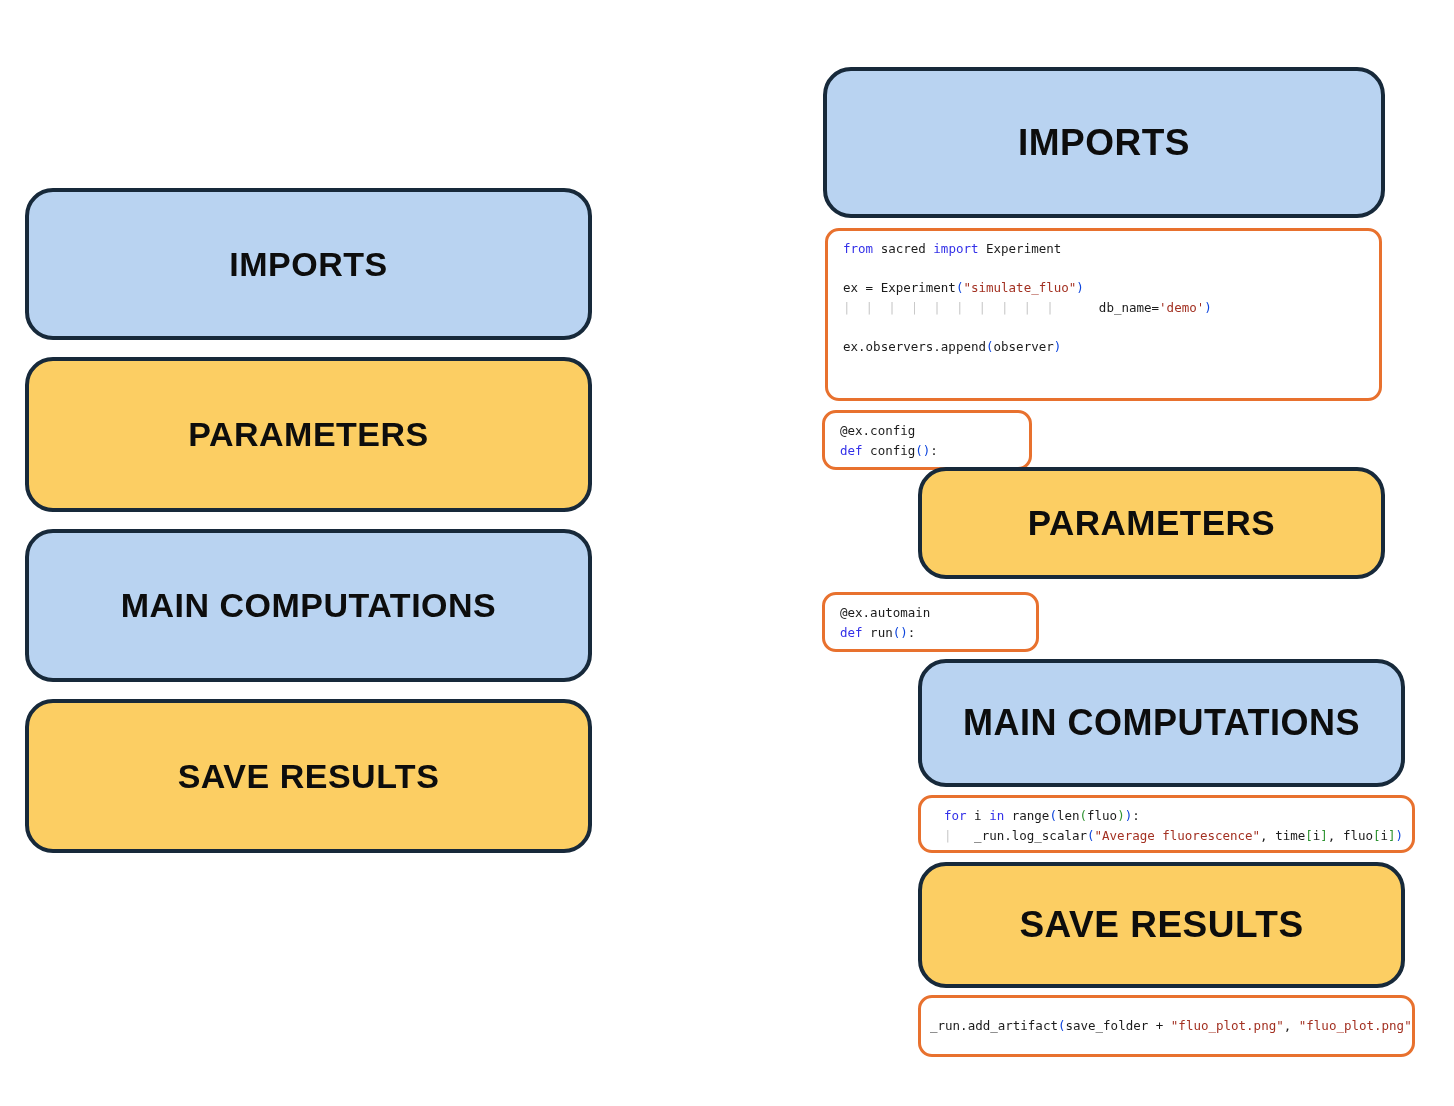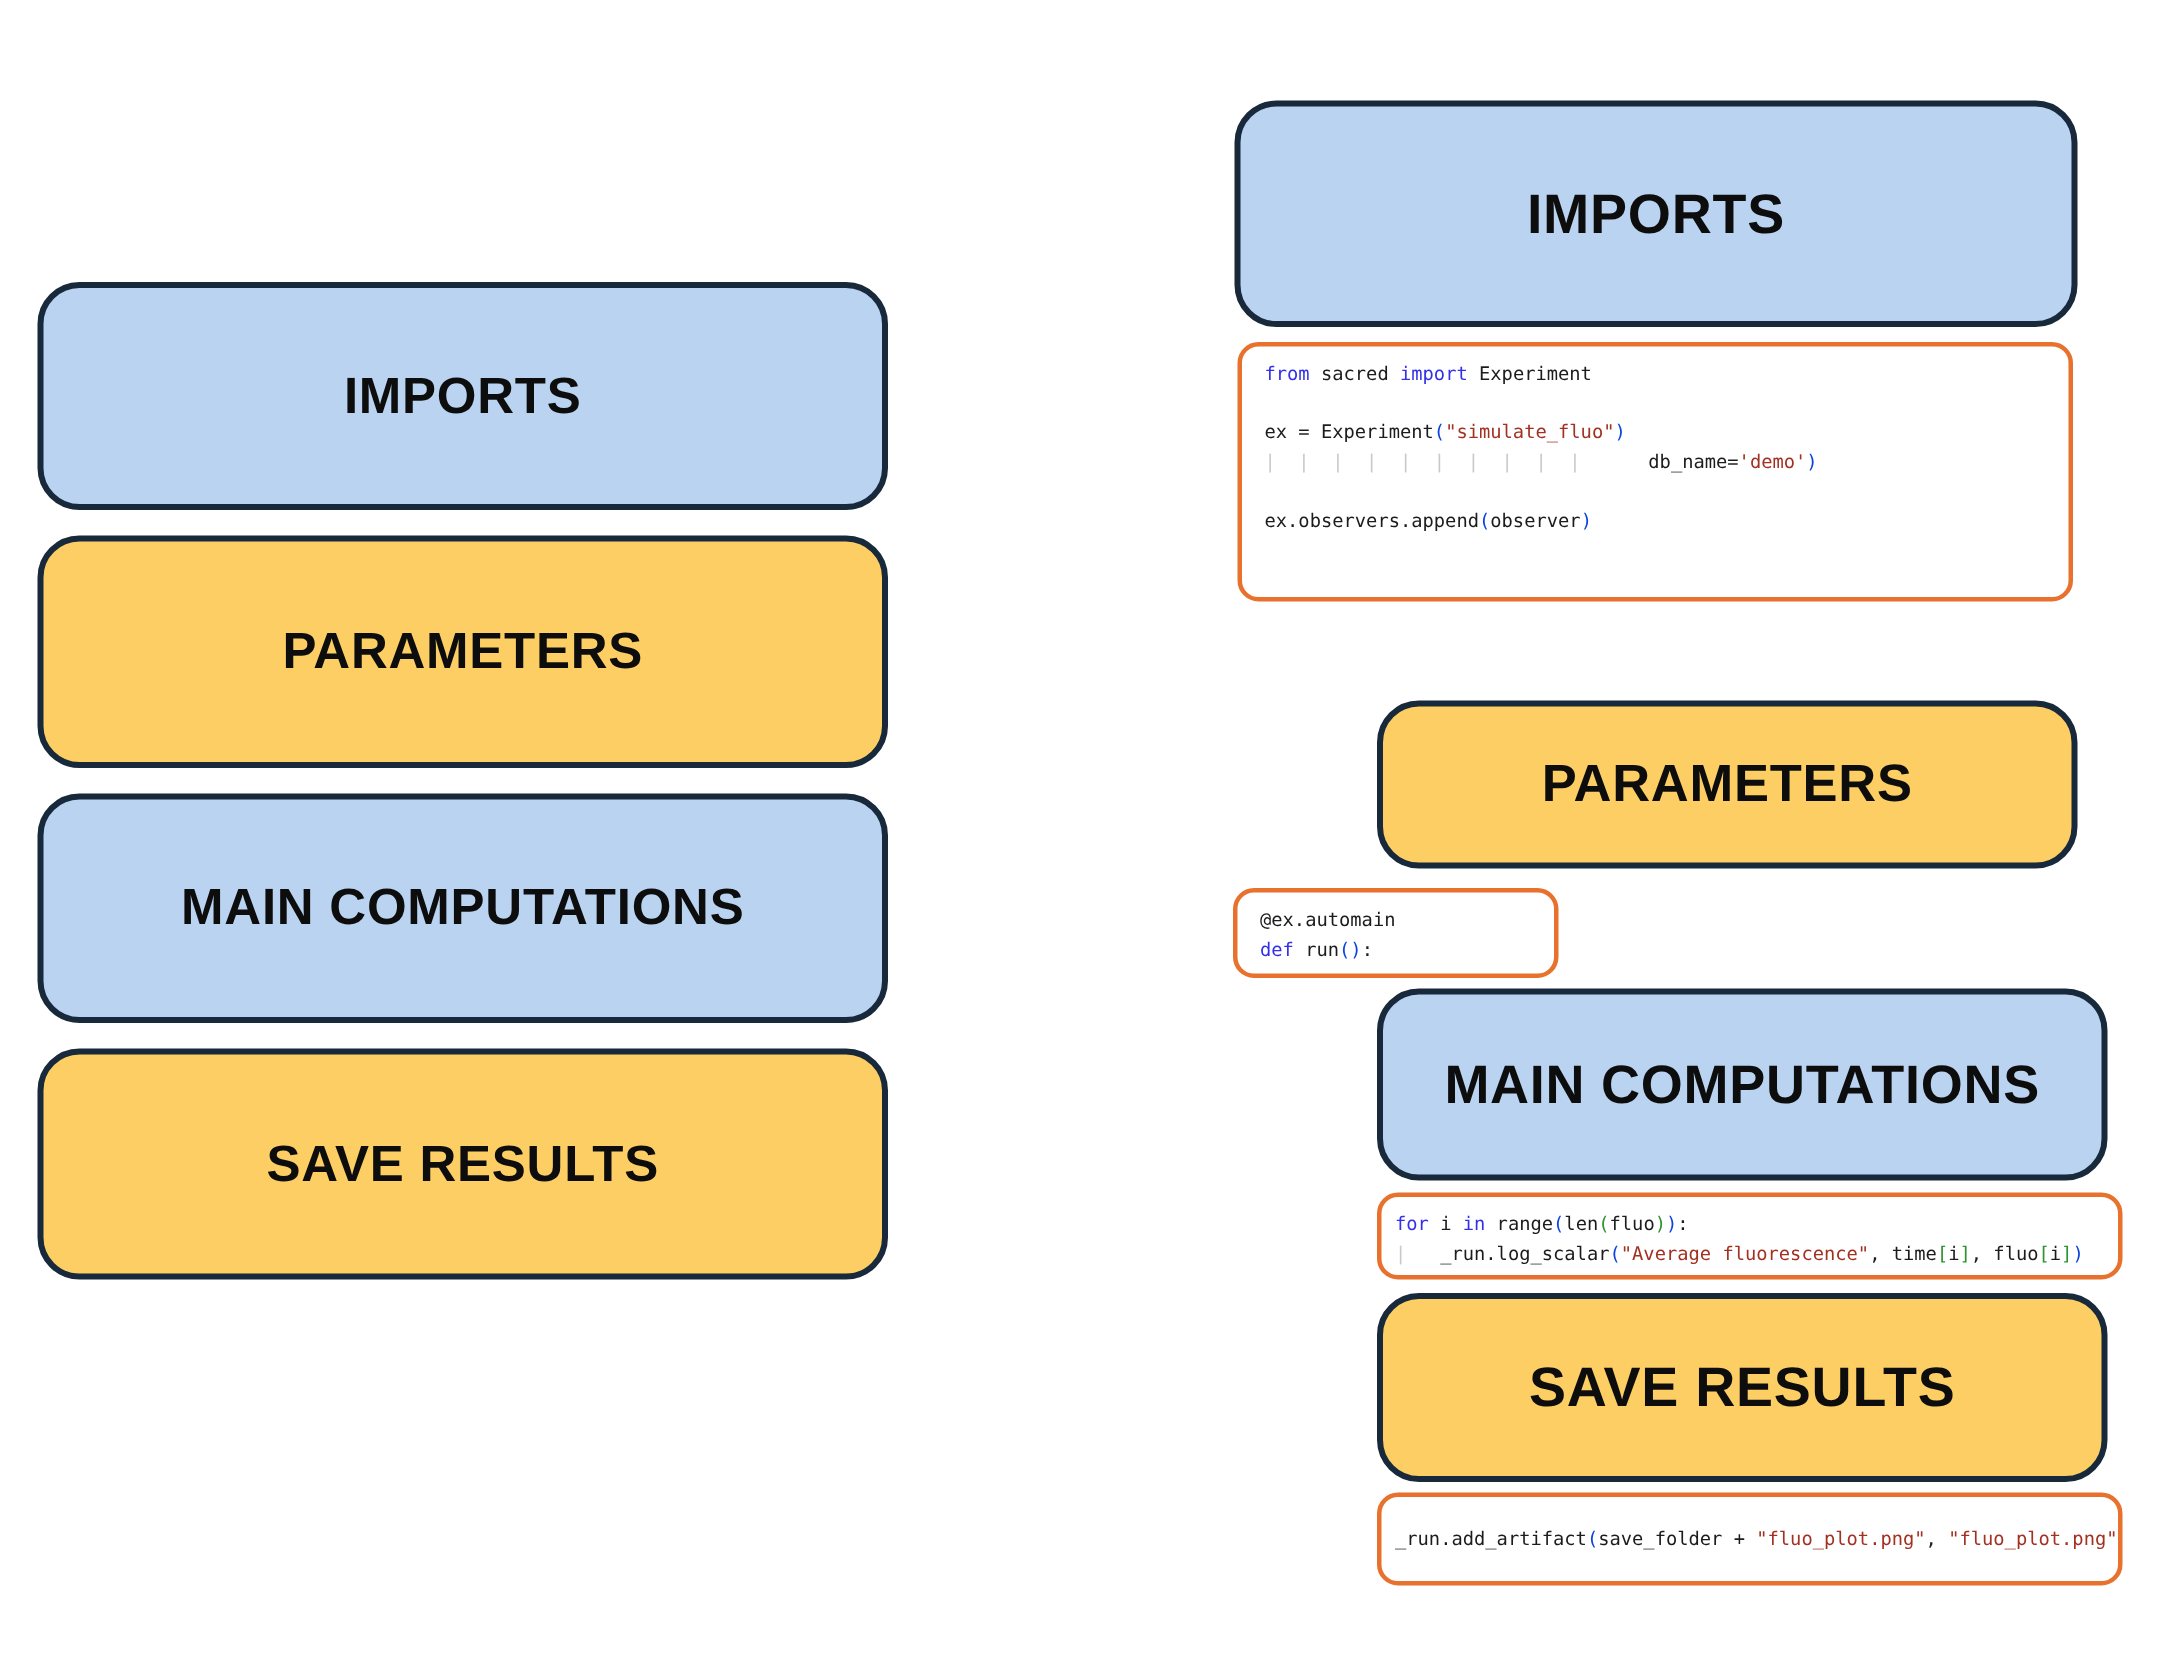--- a/index.html
+++ b/index.html
@@ -34,21 +34,21 @@
   #lbox3{left:25px;top:529px;width:567px;height:153px;font-size:34px;}
   #lbox4{left:25px;top:699px;width:567px;height:154px;font-size:34px;}
 
   
   #rbox1{left:823px;top:67px;width:562px;height:151px;font-size:37px;}
   #code1{left:825px;top:228px;width:557px;height:173px;}
   #code2{left:822px;top:410px;width:210px;height:60px;}
   #rbox2{left:918px;top:467px;width:467px;height:112px;font-size:35px;}
   #code3{left:822px;top:592px;width:217px;height:60px;}
   #rbox3{left:918px;top:659px;width:487px;height:128px;font-size:36px;}
-  #code4{left:918px;top:795px;width:497px;height:58px;padding-left:9px;}
+  #code4{left:918px;top:795px;width:497px;height:58px;padding-left:23px;}
   #rbox4{left:918px;top:862px;width:487px;height:126px;font-size:37px;}
   #code5{left:918px;top:995px;width:497px;height:62px;padding-top:18px;padding-left:9px;}
 </style>
 </head>
 <body>
 
 <div class="canvas">
 
   <div id="lbox1" class="hbox blue">
     <span>IMPORTS</span>
@@ -68,20 +68,24 @@
   </div>
   <div id="code1" class="cblock">
       <div class="code-line"><span class="tok-kw">from</span><span class="tok-pl"> sacred </span><span class="tok-kw">import</span><span class="tok-pl"> Experiment</span></div>
       <div class="code-line">&nbsp;</div>
       <div class="code-line"><span class="tok-pl">ex = Experiment</span><span class="tok-p1">(</span><span class="tok-str">"simulate_fluo"</span><span class="tok-p1">)</span></div>
       <div class="code-line"><span class="tok-guide">|  |  |  |  |  |  |  |  |  |</span><span class="tok-pl">      db_name=</span><span class="tok-str">'demo'</span><span class="tok-p1">)</span></div>
       <div class="code-line">&nbsp;</div>
       <div class="code-line"><span class="tok-pl">ex.observers.append</span><span class="tok-p1">(</span><span class="tok-pl">observer</span><span class="tok-p1">)</span></div>
     </div>
 
+  <div id="code2" class="cblock">
+      <div class="code-line"><span class="tok-pl">@ex.config</span></div>
+      <div class="code-line"><span class="tok-kw">def</span><span class="tok-pl"> config</span><span class="tok-p1">()</span><span class="tok-pl">:</span></div>
+    </div>
 
   <div id="rbox2" class="hbox yellow">
     <span>PARAMETERS</span>
   </div>
 
   <div id="code3" class="cblock">
       <div class="code-line"><span class="tok-pl">@ex.automain</span></div>
       <div class="code-line"><span class="tok-kw">def</span><span class="tok-pl"> run</span><span class="tok-p1">()</span><span class="tok-pl">:</span></div>
     </div>
 

